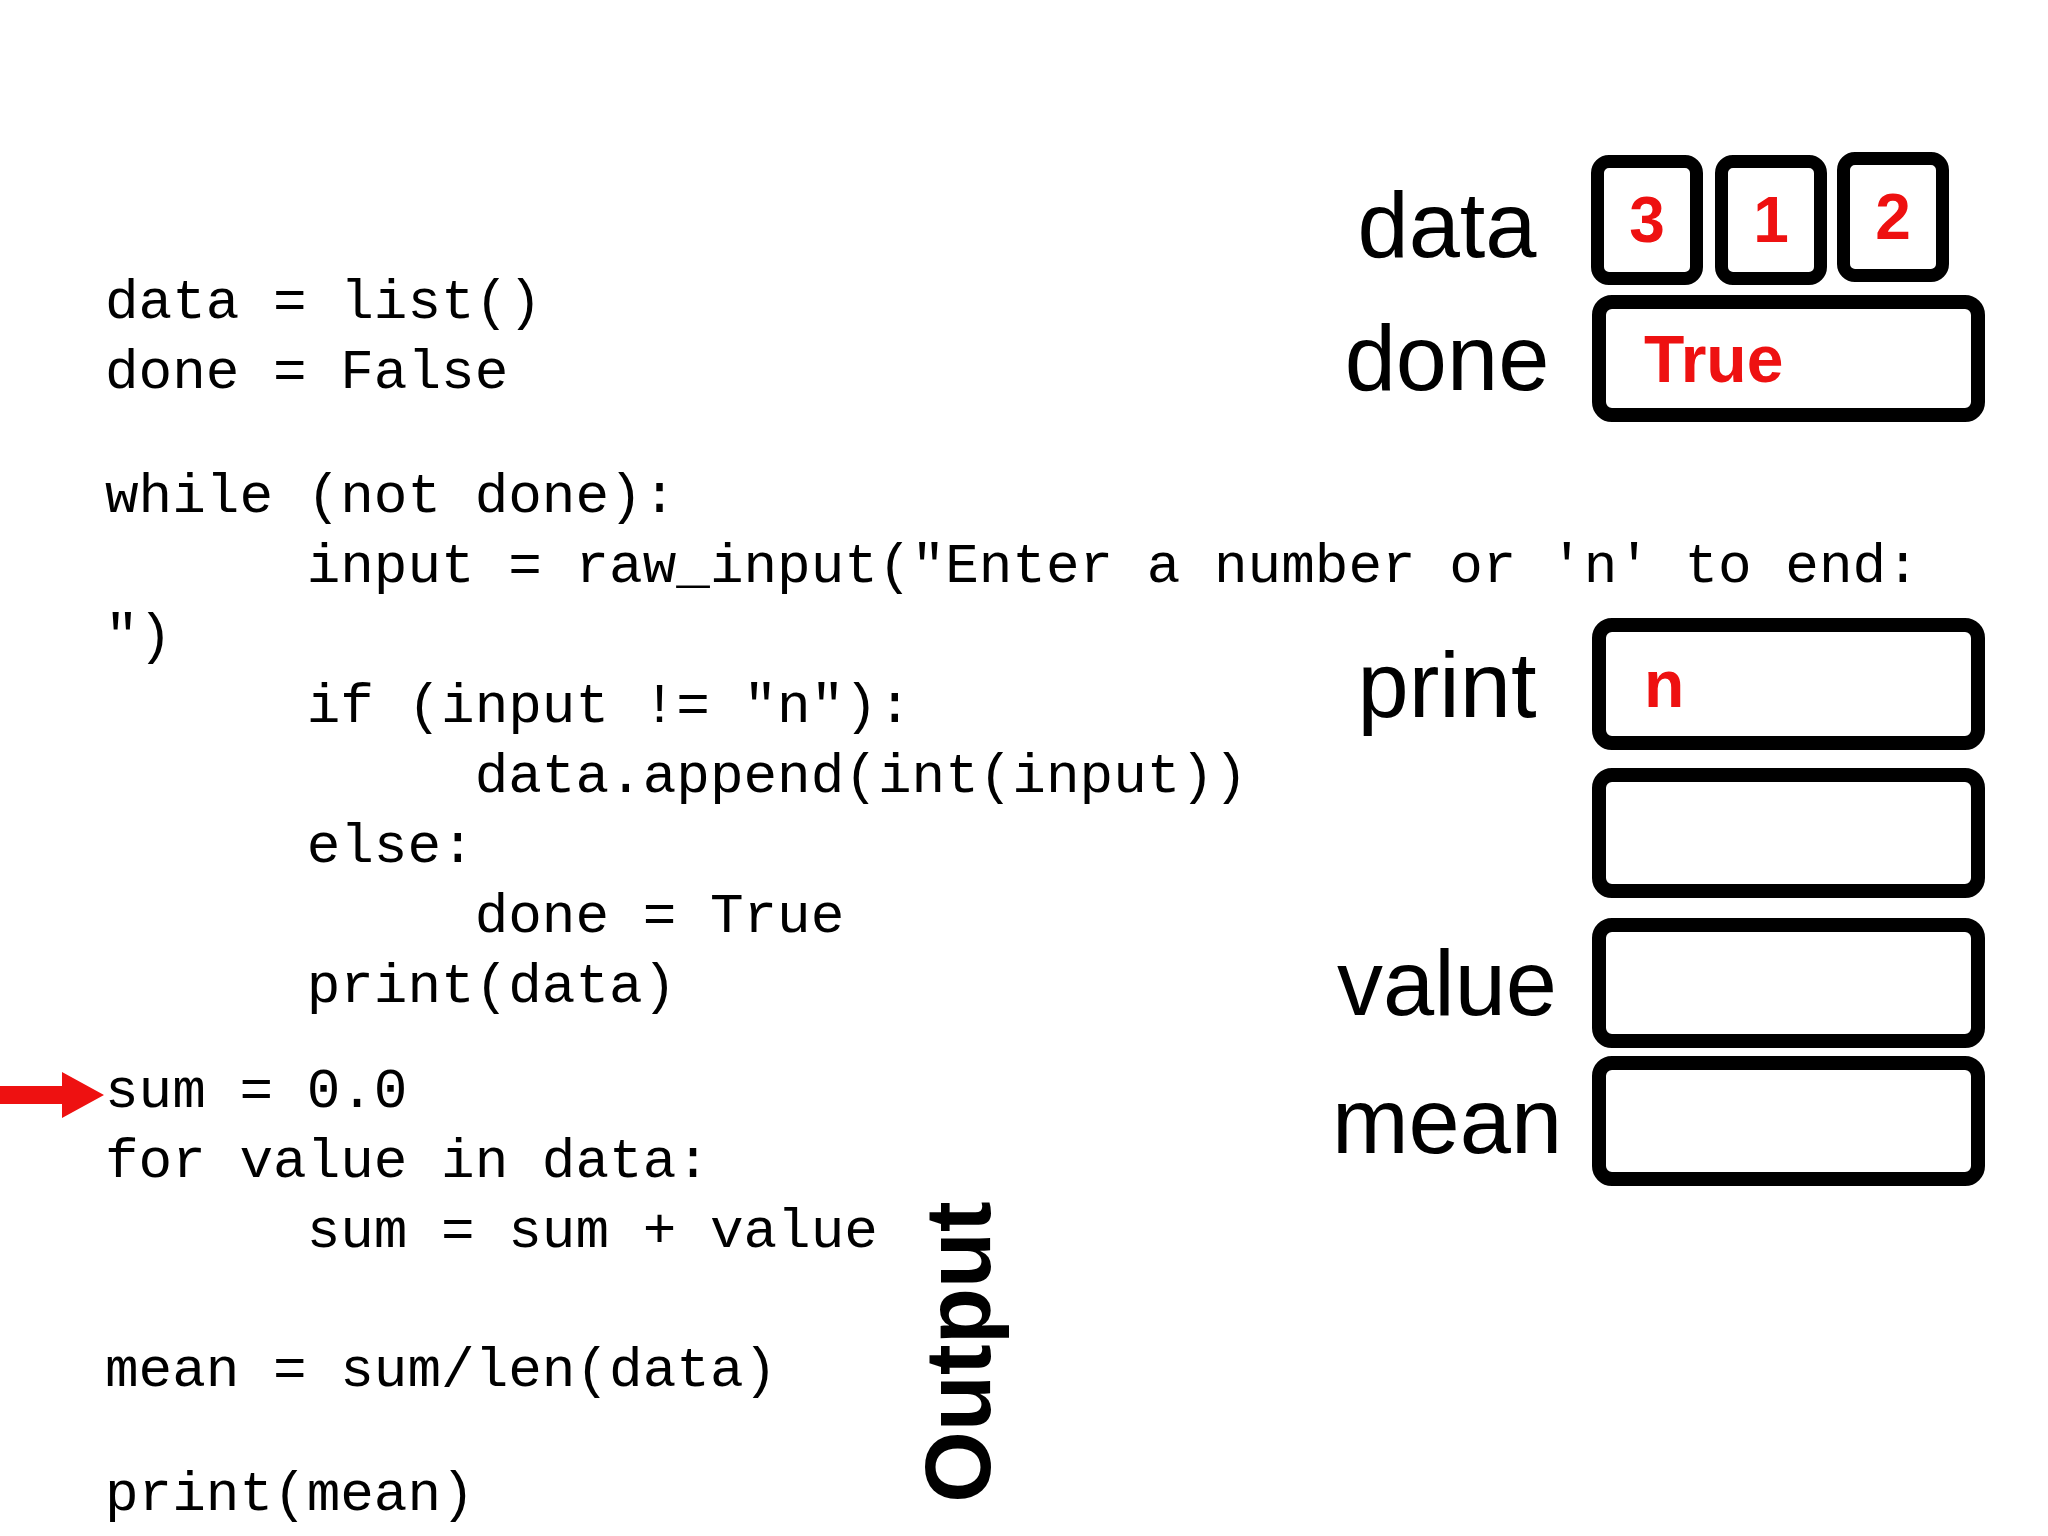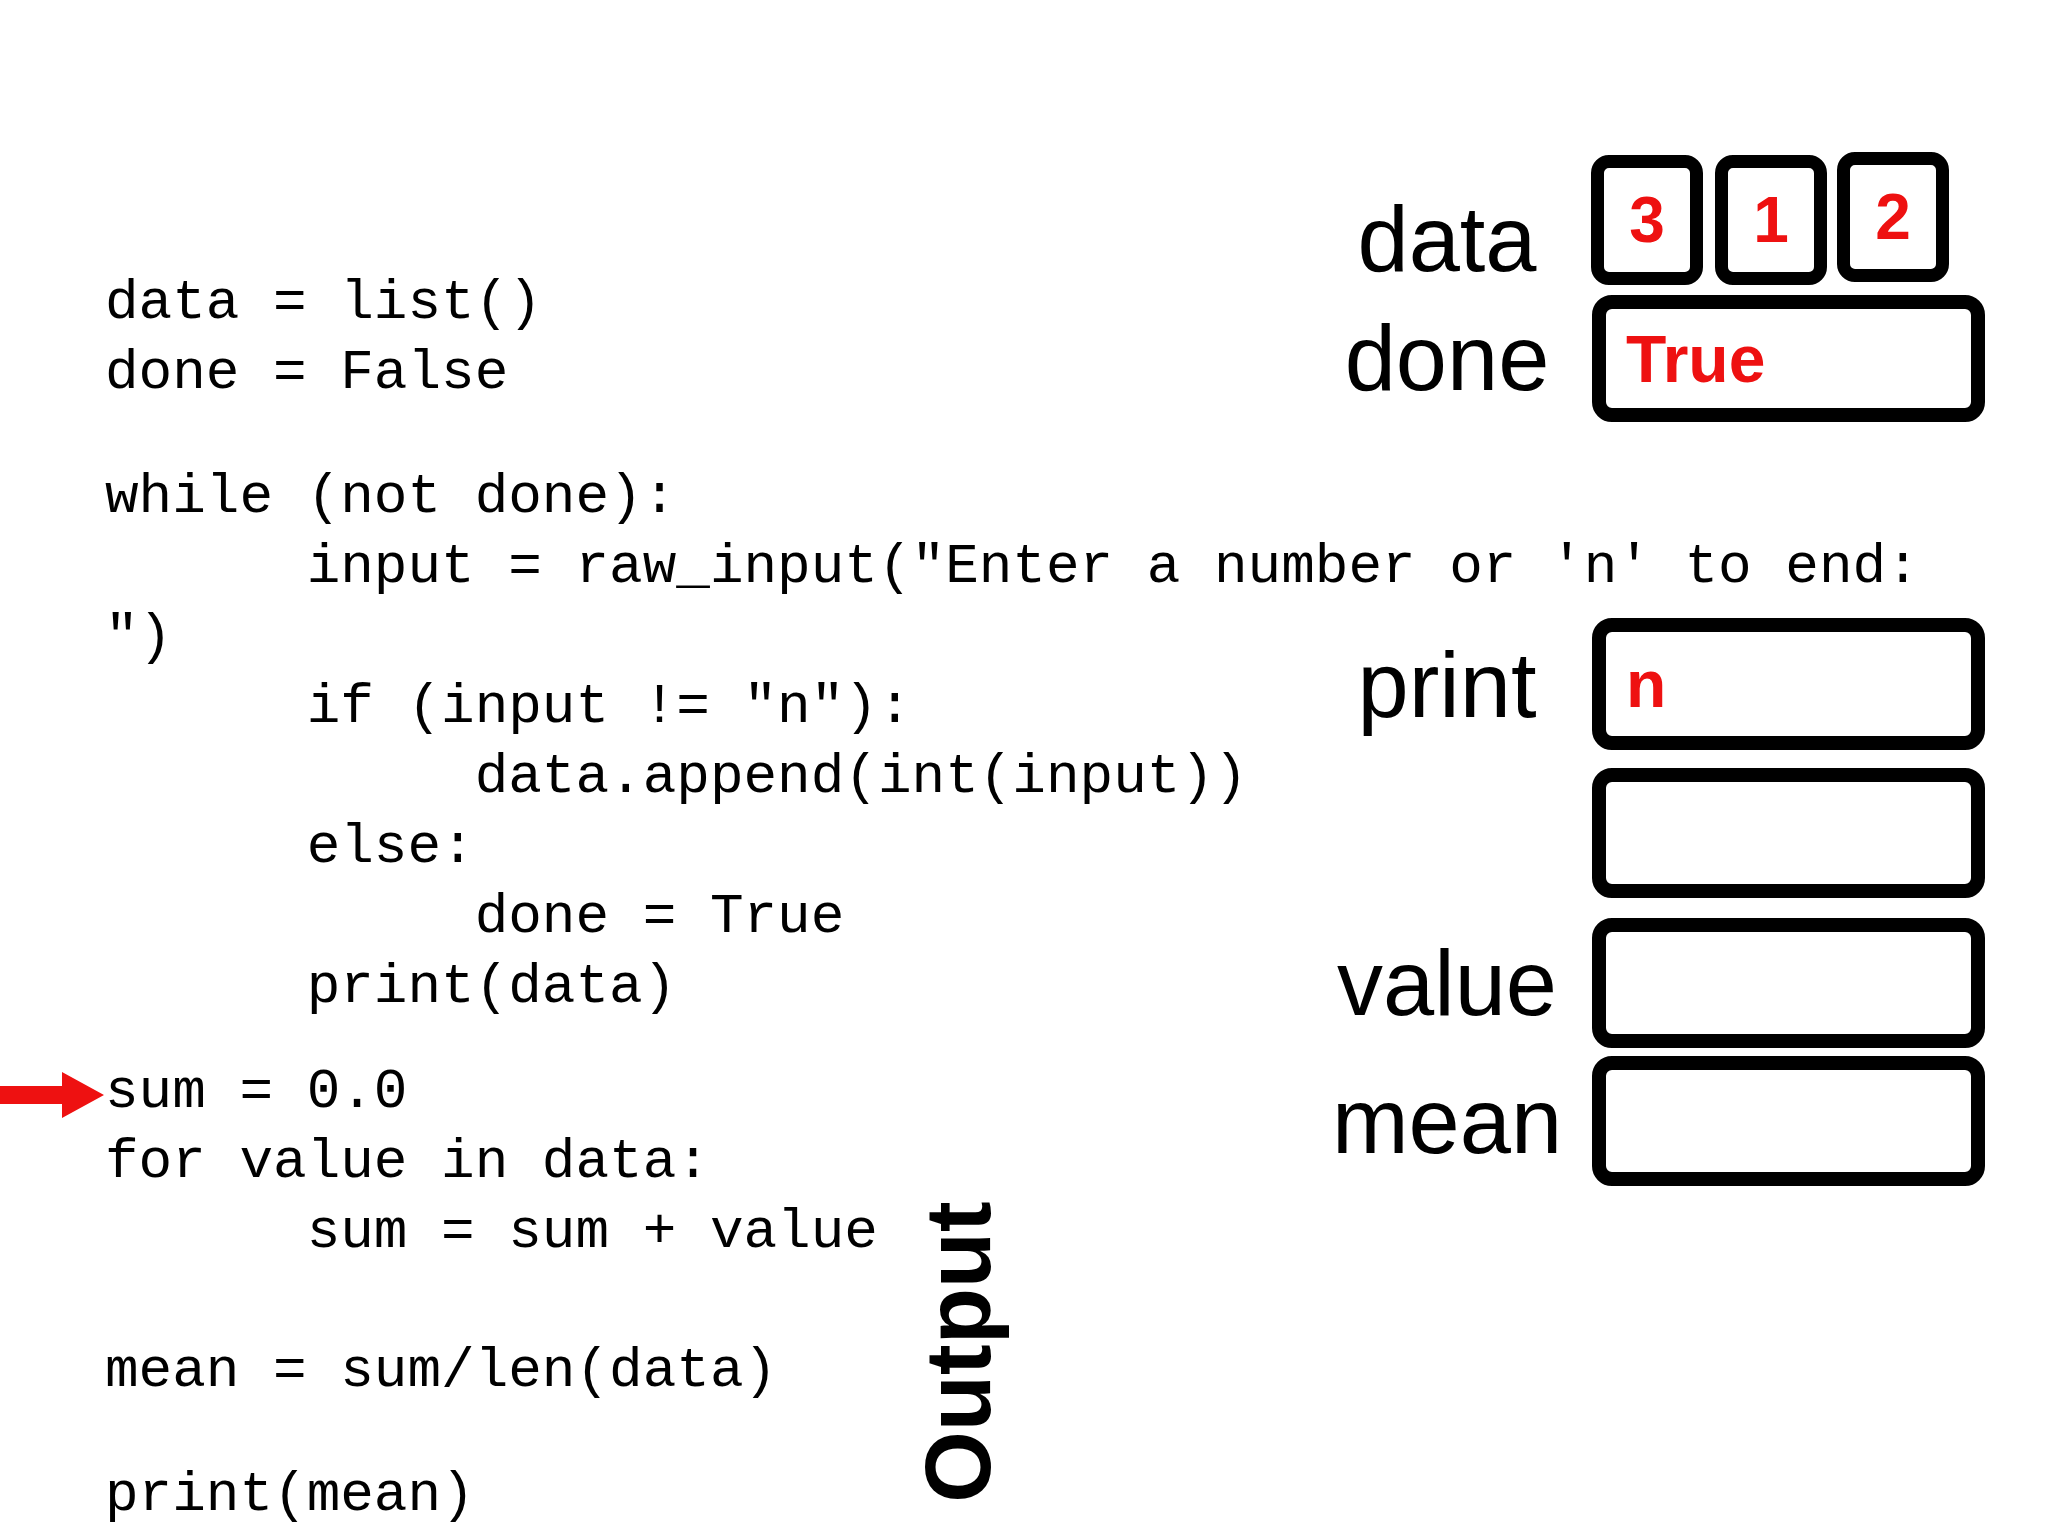--- a/index.html
+++ b/index.html
@@ -22,21 +22,21 @@
   .pointer{position:absolute;left:0;top:1070px;width:105px;height:50px;}
   
   .mem-title{
     position:absolute;left:1590px;top:28px;width:400px;text-align:center;
     font-size:92px;font-weight:bold;line-height:104px;
   }
   .var-label{
     position:absolute;left:1277px;width:340px;text-align:center;
     font-size:92px;font-weight:400;transform:translateY(-50%);
   }
-  .lbl-data {top:225px;margin-top:14px;}
+  .lbl-data {top:225px;}
   .lbl-done {top:358px;}
   .lbl-input{top:685px;}
   .lbl-sum  {top:833px;}
   .lbl-value{top:983px;}
   .lbl-mean {top:1121px;}
   .cell{
     position:absolute;top:155px;width:112px;height:130px;background:#fff;
     border:13px solid #000;border-radius:18px;box-sizing:border-box;
     display:flex;align-items:center;justify-content:center;
   }
@@ -45,21 +45,21 @@
   .vbox{
     position:absolute;left:1592px;width:393px;background:#fff;
     border:14px solid #000;border-radius:20px;box-sizing:border-box;
     display:flex;align-items:center;
   }
   .box-done {top:295px;height:127px;}
   .box-input{top:618px;height:132px;}
   .box-sum  {top:768px;height:130px;}
   .box-value{top:918px;height:130px;}
   .box-mean {top:1056px;height:130px;}
-  .vbox .val{font-size:66px;font-weight:bold;color:#ee1111;padding-left:20px;}
+  .vbox .val{font-size:66px;font-weight:bold;color:#ee1111;padding-left:38px;}
   
   .output-box{
     position:absolute;left:1008px;top:1185px;width:1036px;height:333px;
     background:#fff;border:17px solid #000;border-radius:10px;
     box-sizing:border-box;padding:20px 0 0 37px;
   }
   .out-line{font-size:65px;line-height:74px;font-weight:bold;white-space:pre;}
   .out-line .out-val{color:#ee1111;}
   .output-label{
     position:absolute;left:958px;top:1352px;

